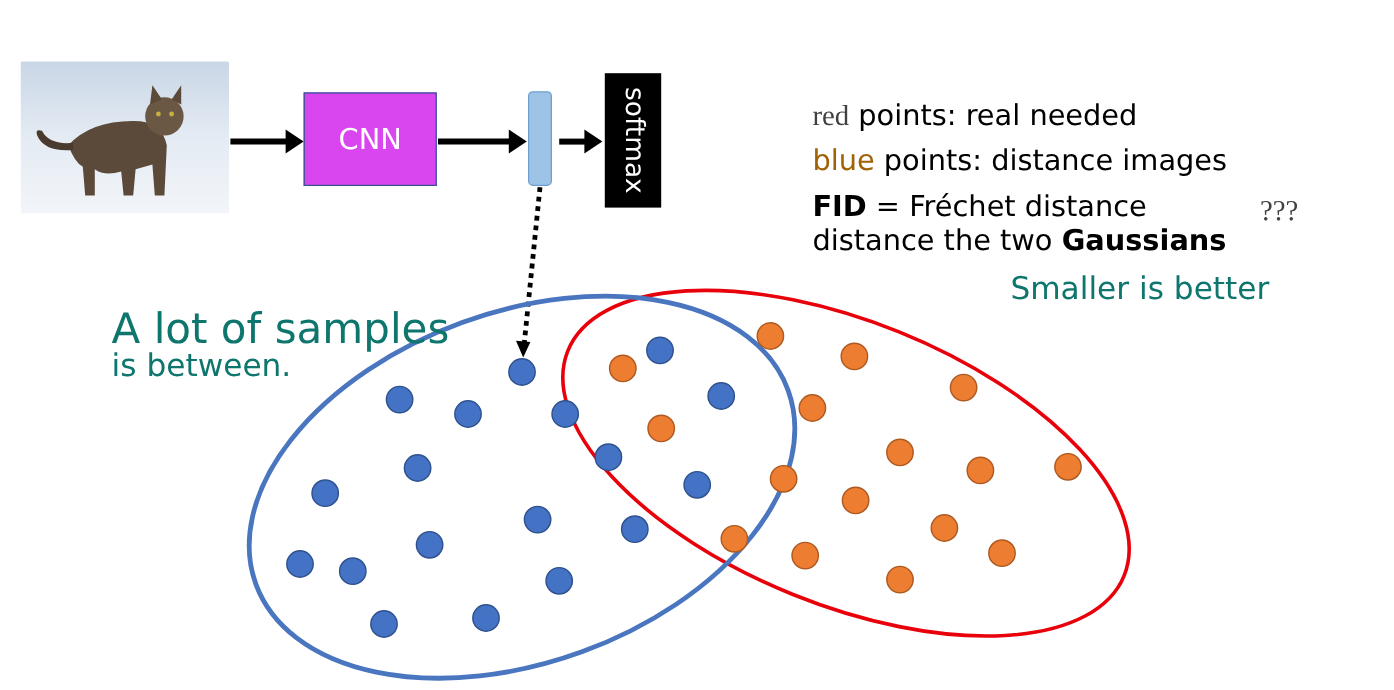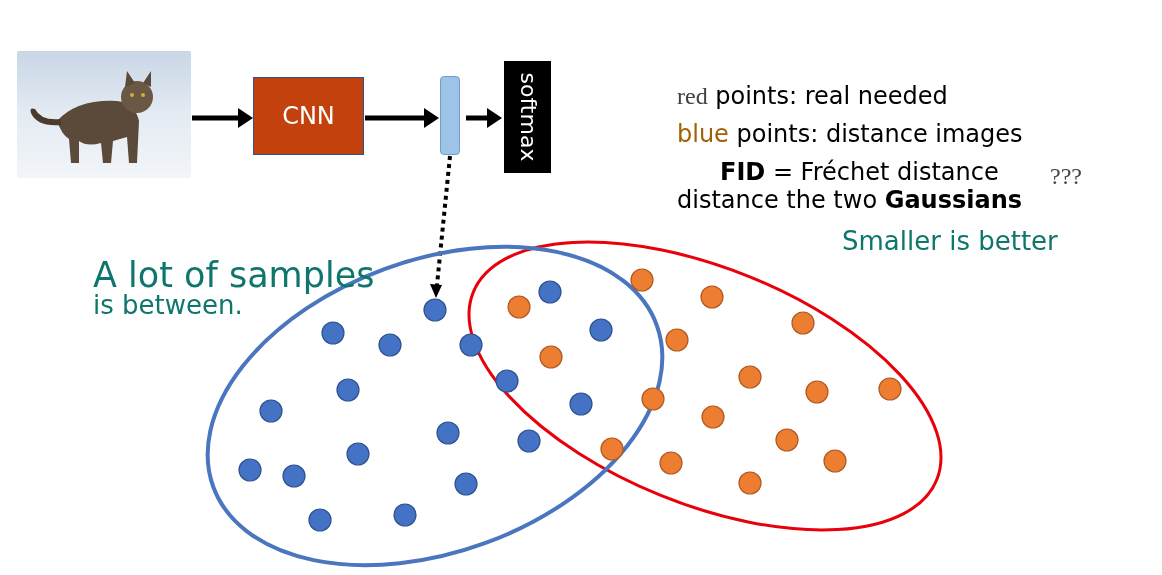--- a/index.html
+++ b/index.html
@@ -1,19 +1,19 @@
 <!DOCTYPE html>
 <html><head>
 <meta charset="utf-8">
 <style>
   html, body { margin:0; padding:0; background:#ffffff; }
   body { width:1162px; height:575px; position:relative; overflow:hidden; font-family:"DejaVu Sans", sans-serif; }
   .abs { position:absolute; }
   #cat { left:17px; top:51px; width:174px; height:127px; border-radius:2px; overflow:hidden; }
-  #cnn { left:253px; top:77px; width:111px; height:78px; background:#c2410c; border:1px solid #2F528F; box-sizing:border-box; color:#fff; font-size:24px; display:flex; align-items:center; justify-content:center; }
+  #cnn { left:253px; top:77px; width:111px; height:78px; background:#d946ef; border:1px solid #2F528F; box-sizing:border-box; color:#fff; font-size:24px; display:flex; align-items:center; justify-content:center; }
   #feat { left:440px; top:76px; width:20px; height:79px; background:#9DC3E6; border:1px solid #6f9fd0; border-radius:4px; box-sizing:border-box; }
   #softmax { left:504px; top:61px; width:47px; height:112px; background:#000; color:#fff; font-size:22px; }
   #softmax span { position:absolute; left:50%; top:50%; transform:translate(-50%,-50%) rotate(90deg); white-space:nowrap; }
   .txt { font-size:24px; color:#000; white-space:nowrap; line-height:1; }
   .red { color:#404040;font-family:Liberation Serif, serif; }
   .blue2 { color:#a16207; }
   .navy { color:#0f766e; }
   b { font-weight:bold; }
   svg { position:absolute; left:0; top:0; }
 </style>
@@ -97,18 +97,18 @@
 <div id="cnn" class="abs">
     <span>CNN</span>
   </div>
 <div id="feat" class="abs"></div>
 <div id="softmax" class="abs">
     <span>softmax</span>
   </div>
 
 <div class="abs txt" style="left:677px;top:84px;"><span class="red">red</span><span> points: real needed</span></div>
 <div class="abs txt" style="left:677px;top:122px;"><span class="blue2">blue</span><span> points: distance images</span></div>
-<div class="abs txt" style="left:677px;top:160px;margin-left:43px;"><b>FID</b><span> = Fréchet distance</span></div>
+<div class="abs txt" style="left:677px;top:160px;"><b>FID</b><span> = Fréchet distance</span></div>
 <div class="abs txt" style="left:677px;top:188px;"><span>distance the two </span><b>Gaussians</b></div>
 <div class="abs txt red" style="left:1050px;top:164px;">???</div>
 <div class="abs txt navy" style="left:842px;top:228px;font-size:26px;">Smaller is better</div>
 <div class="abs txt navy" style="left:93px;top:258px;font-size:35px;">A lot of samples</div>
 <div class="abs txt navy" style="left:93px;top:292px;font-size:26px;">is between.</div>
 
 </body></html>

